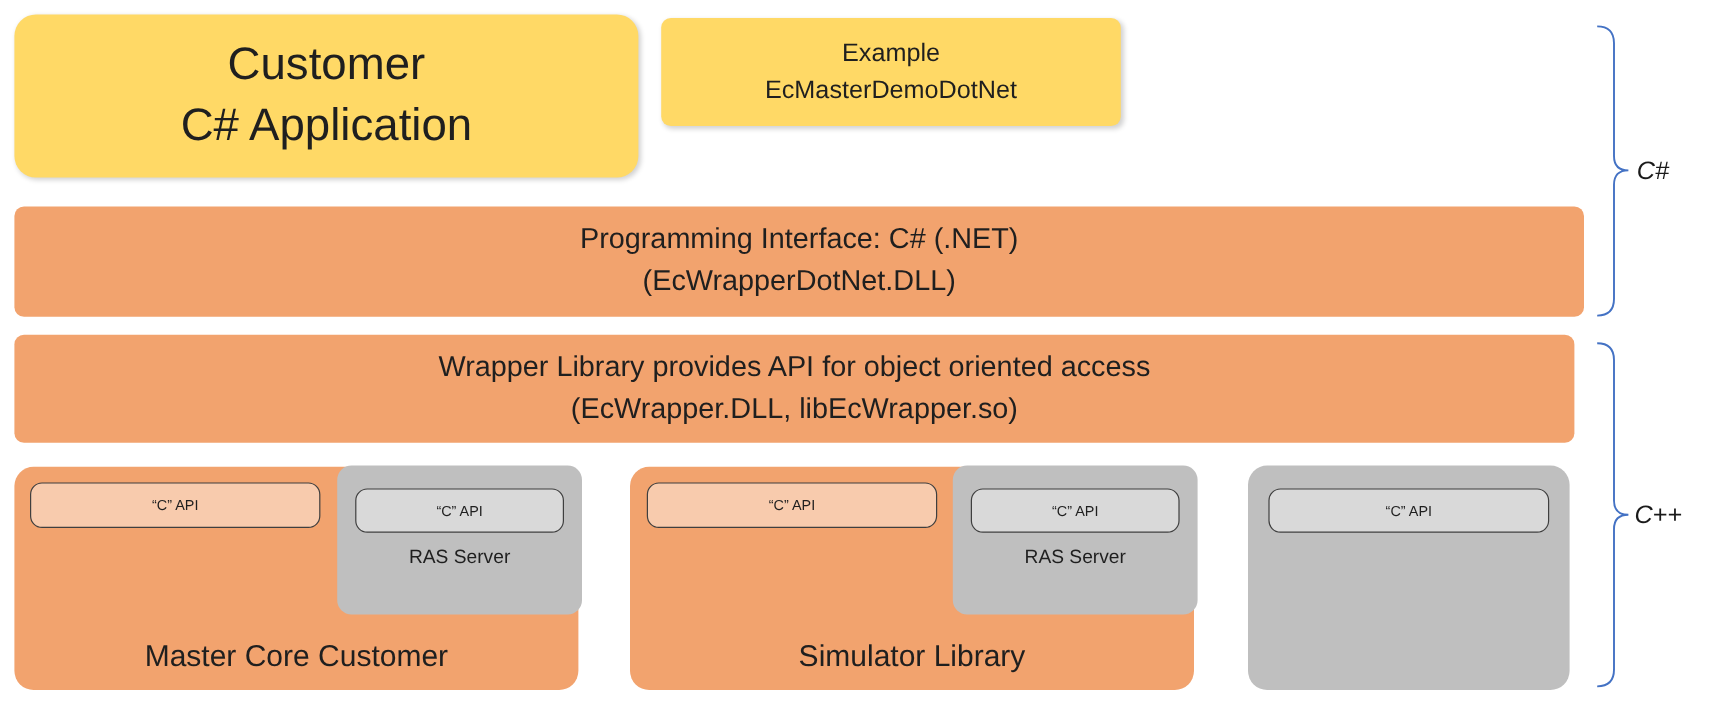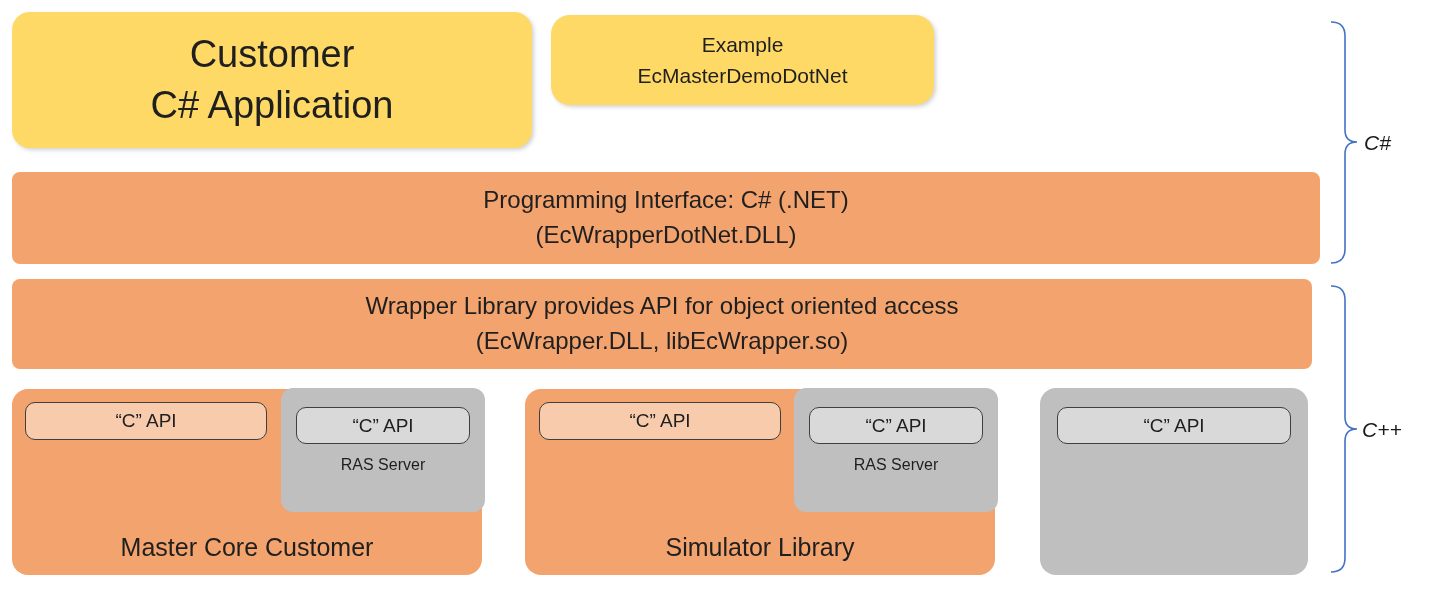--- a/index.html
+++ b/index.html
@@ -7,31 +7,31 @@
   .canvas{position:relative;width:1432px;height:600px;background:#fff;overflow:hidden;}
   .box{position:absolute;display:flex;align-items:center;justify-content:center;
        text-align:center;white-space:pre-line;box-sizing:border-box;}
   .yellow{background:var(--yellow,#FFD966);border-radius:18px;box-shadow:2px 2px 4px rgba(0,0,0,0.18);}
   .orange{background:var(--orange,#F2A36E);}
   .graybg{background:var(--gray,#BFBFBF);}
   .bar{border-radius:8px;font-size:24px;line-height:1.45;}
   .group{border-radius:16px;}
   .chip{position:absolute;display:flex;align-items:center;justify-content:center;
         box-sizing:border-box;border:1.5px solid #3f3f3f;border-radius:10px;
-        font-size:19px;height:38px;}
+        font-size:12px;height:38px;}
   .chip-orange{background:var(--light_orange,#F8CBAD);}
   .chip-gray{background:var(--light_gray,#D9D9D9);}
   .group-label{position:absolute;left:0;right:0;bottom:12px;text-align:center;
                font-size:25px;white-space:pre-line;line-height:1.3;}
   .ras-box{position:absolute;background:var(--gray,#BFBFBF);border-radius:12px;box-sizing:border-box;}
   .ras-label{position:absolute;left:0;right:0;top:68px;text-align:center;font-size:16px;}
 
   
   #customer{left:12px;top:12px;width:520px;height:136px;font-size:38px;line-height:1.35;}
-  #example{left:551px;top:15px;width:383px;height:90px;font-size:21px;line-height:1.5;border-radius:19px;}
+  #example{left:551px;top:15px;width:383px;height:90px;font-size:21px;line-height:1.5;border-radius:8px;}
 
   
   #prog{left:12px;top:172px;width:1308px;height:92px;}
   #wrapper{left:12px;top:279px;width:1300px;height:90px;}
 
   
   #master{left:12px;top:389px;width:470px;height:186px;}
   #master-chip{left:13px;top:13px;width:242px;}
   #master-ras{left:281px;top:388px;width:204px;height:124px;}
   #master-ras-chip{left:15px;top:19px;width:174px;height:37px;}

